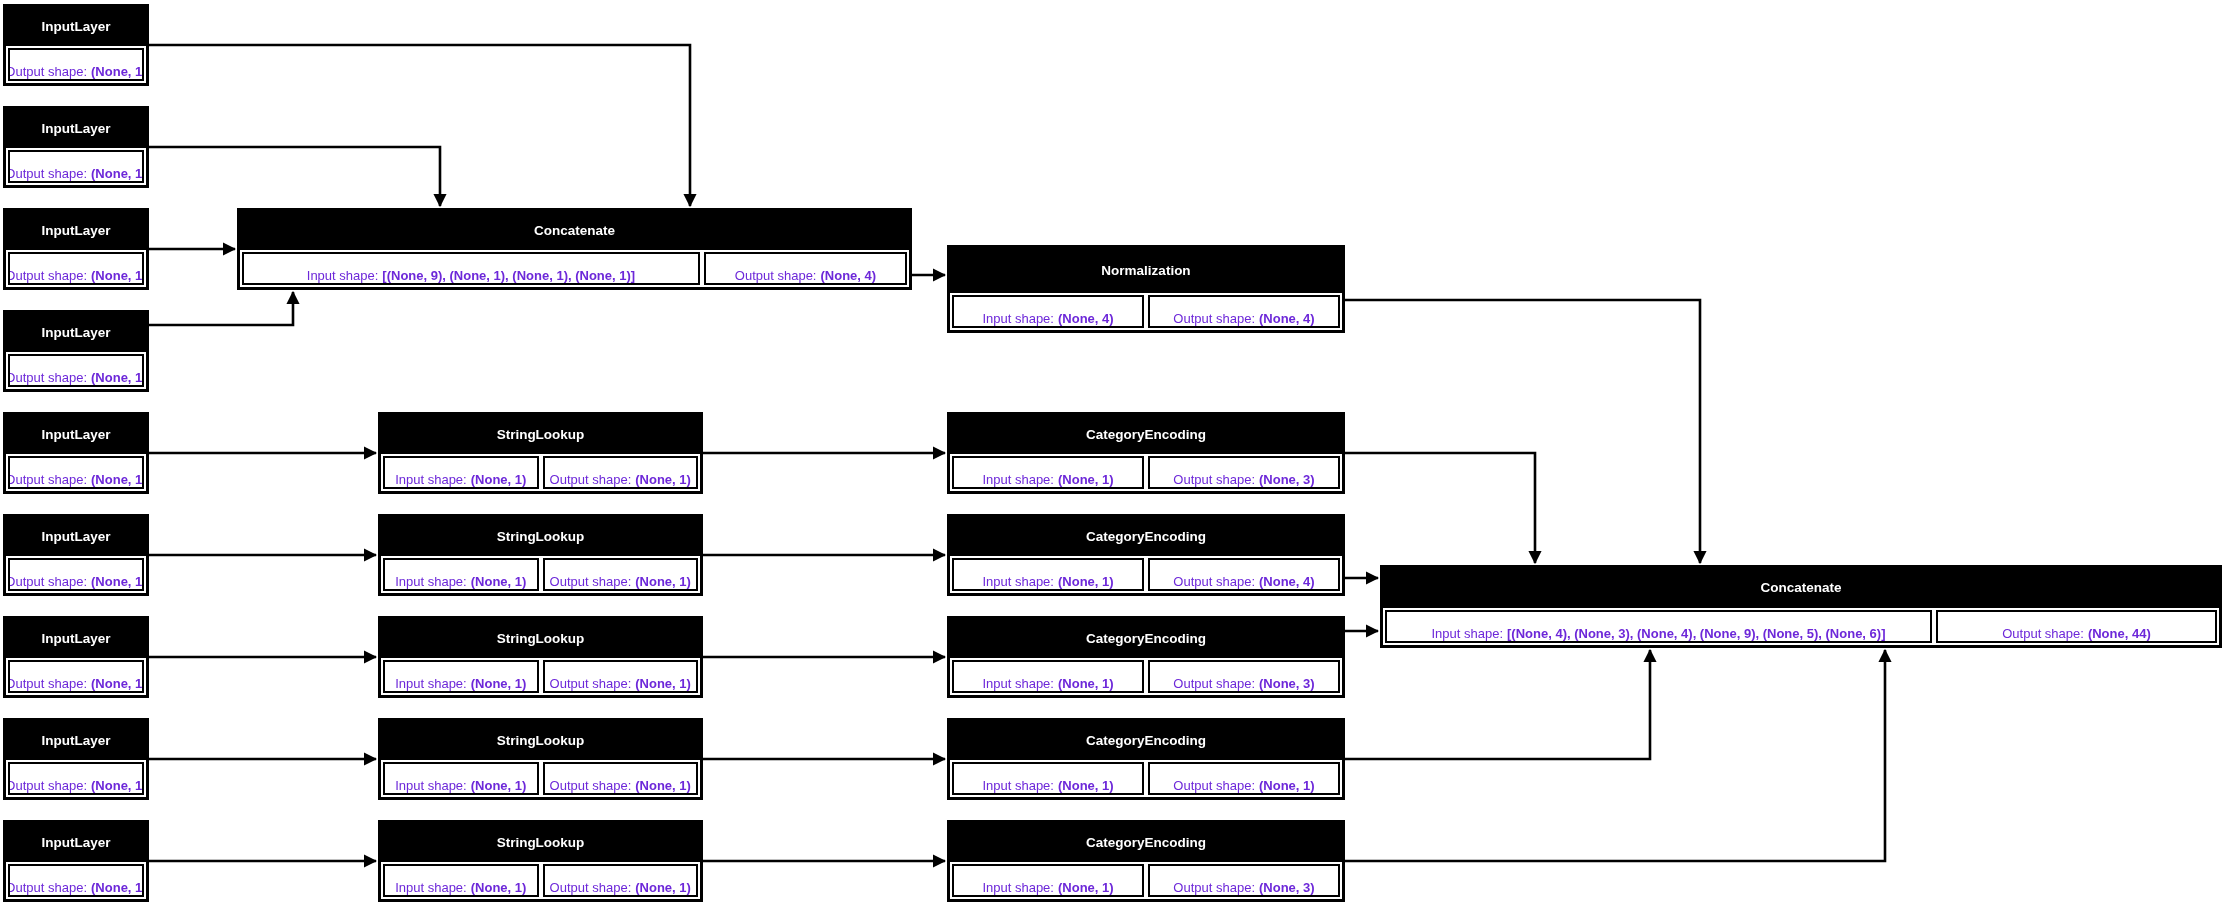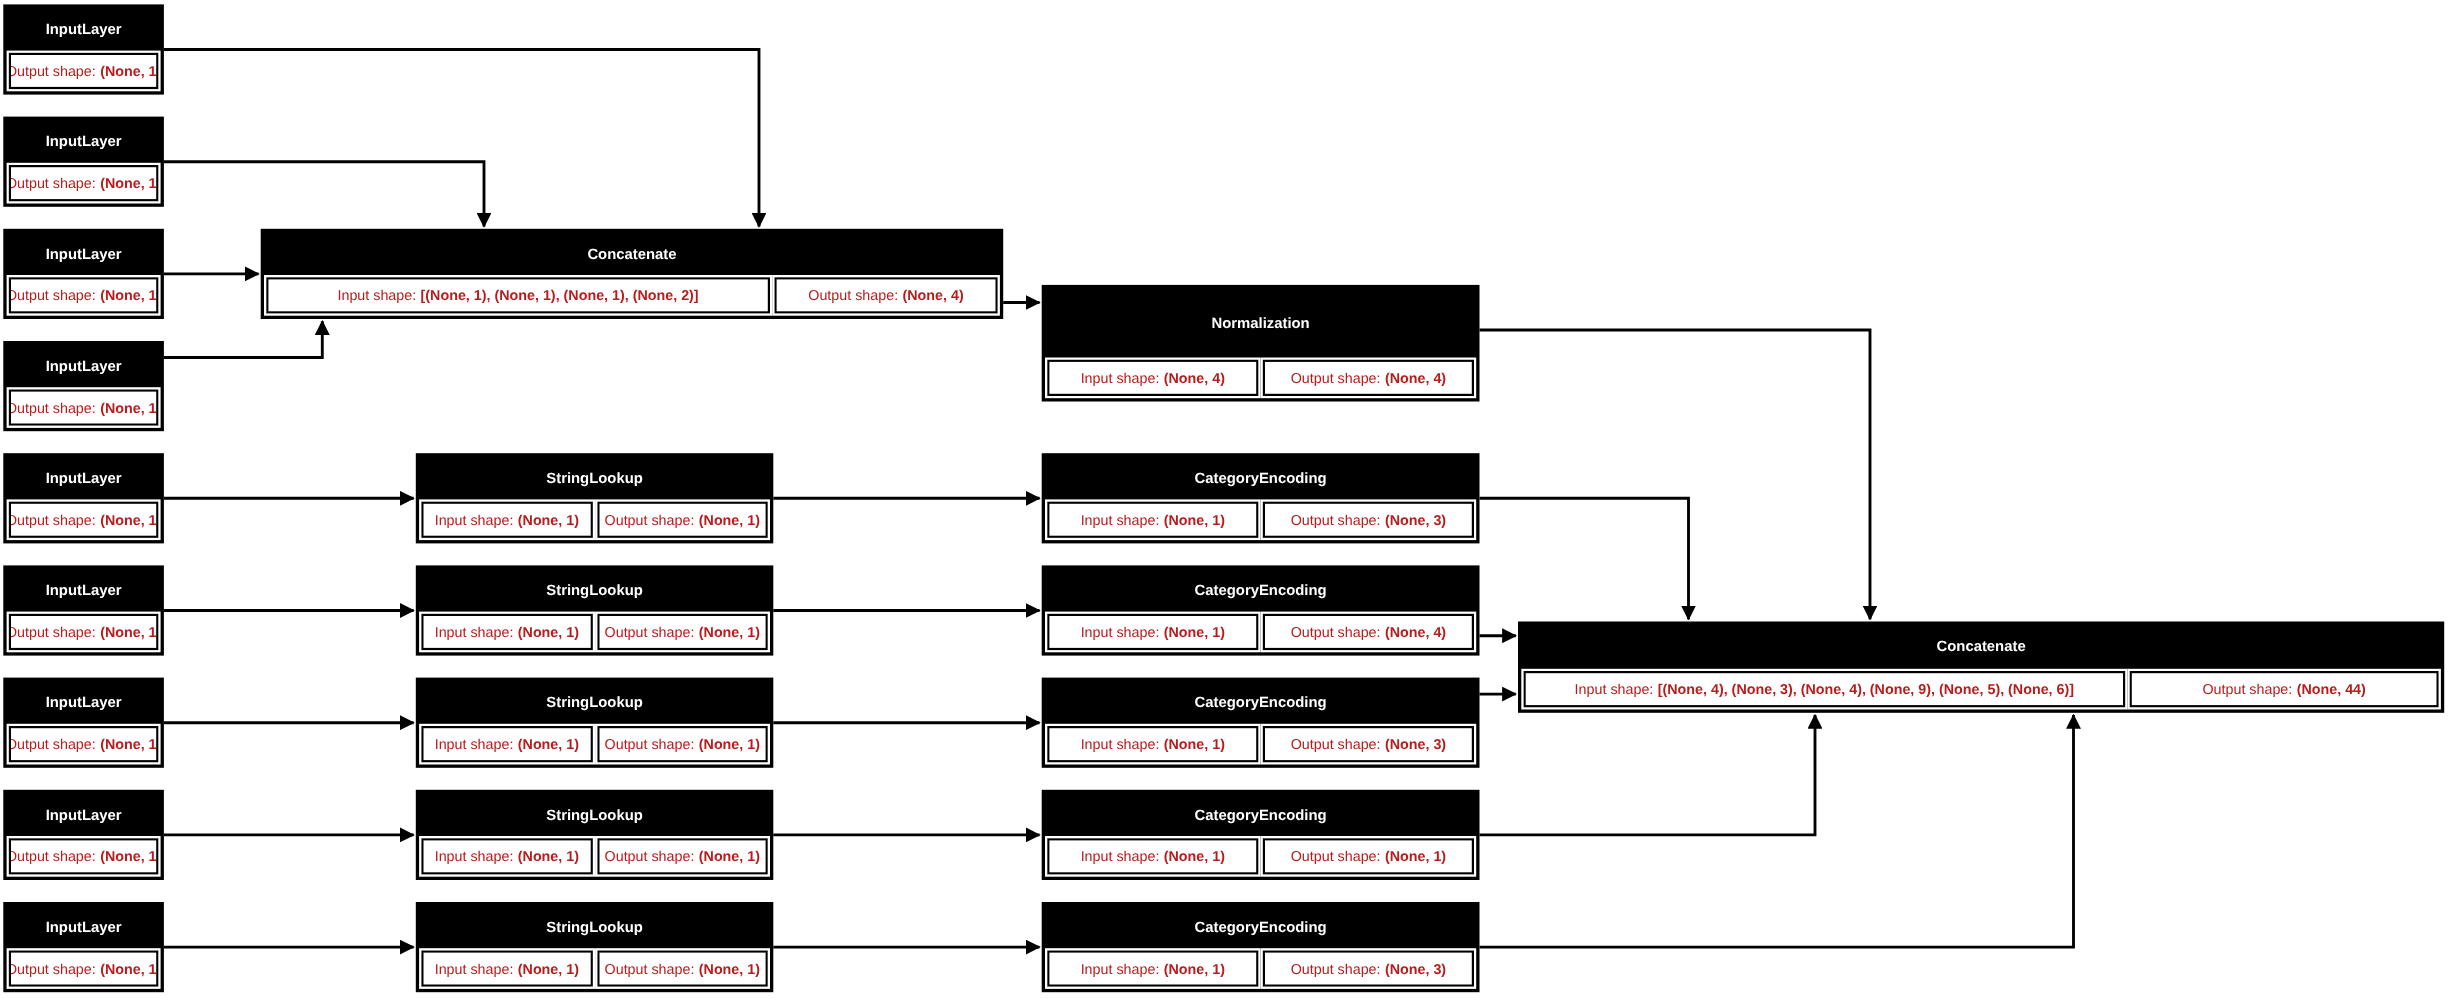--- a/index.html
+++ b/index.html
@@ -14,22 +14,22 @@
   }
   .hdr{
     flex:1;display:flex;align-items:center;justify-content:center;
     color:#ffffff;font-weight:bold;font-size:13.5px;white-space:nowrap;
   }
   .body{
     flex:0 0 33px;display:flex;margin:0 5px 5px 5px;gap:4px;
   }
   .cell{
     flex:1;background:#ffffff;border:2px solid #000000;outline:2px solid #ffffff;
-    display:flex;align-items:center;justify-content:center;
-    font-size:13px;color:#b91c1c;white-space:nowrap;box-sizing:border-box;
+    display:flex;align-items:flex-end;justify-content:center;
+    font-size:13px;color:#6d28d9;white-space:nowrap;box-sizing:border-box;
     overflow:hidden;
   }
   .lbl{margin-right:4px;}
   .val{font-weight:bold;}
 </style>
 </head>
 <body>
 
 <svg id="edges" viewBox="0 0 2226 908" xmlns="http://www.w3.org/2000/svg">
   <defs>
@@ -100,30 +100,30 @@
         <span class="val">(None, 1)</span>
       </div>
   </div>
 </div>
 
 <div class="node" style="left:237px;top:208px;width:675px;height:82px">
   <div class="hdr">Concatenate</div>
   <div class="body">
     <div class="cell" style="flex:2.28">
         <span class="lbl">Input shape:</span>
-        <span class="val">[(None, 1), (None, 1), (None, 1), (None, 2)]</span>
+        <span class="val">[(None, 9), (None, 1), (None, 1), (None, 1)]</span>
       </div>
     <div class="cell" style="flex:1">
         <span class="lbl">Output shape:</span>
         <span class="val">(None, 4)</span>
       </div>
   </div>
 </div>
 
-<div class="node" style="left:947px;top:259px;width:398px;height:106px">
+<div class="node" style="left:947px;top:245px;width:398px;height:88px">
   <div class="hdr">Normalization</div>
   <div class="body">
     <div class="cell">
         <span class="lbl">Input shape:</span>
         <span class="val">(None, 4)</span>
       </div>
     <div class="cell">
         <span class="lbl">Output shape:</span>
         <span class="val">(None, 4)</span>
       </div>

